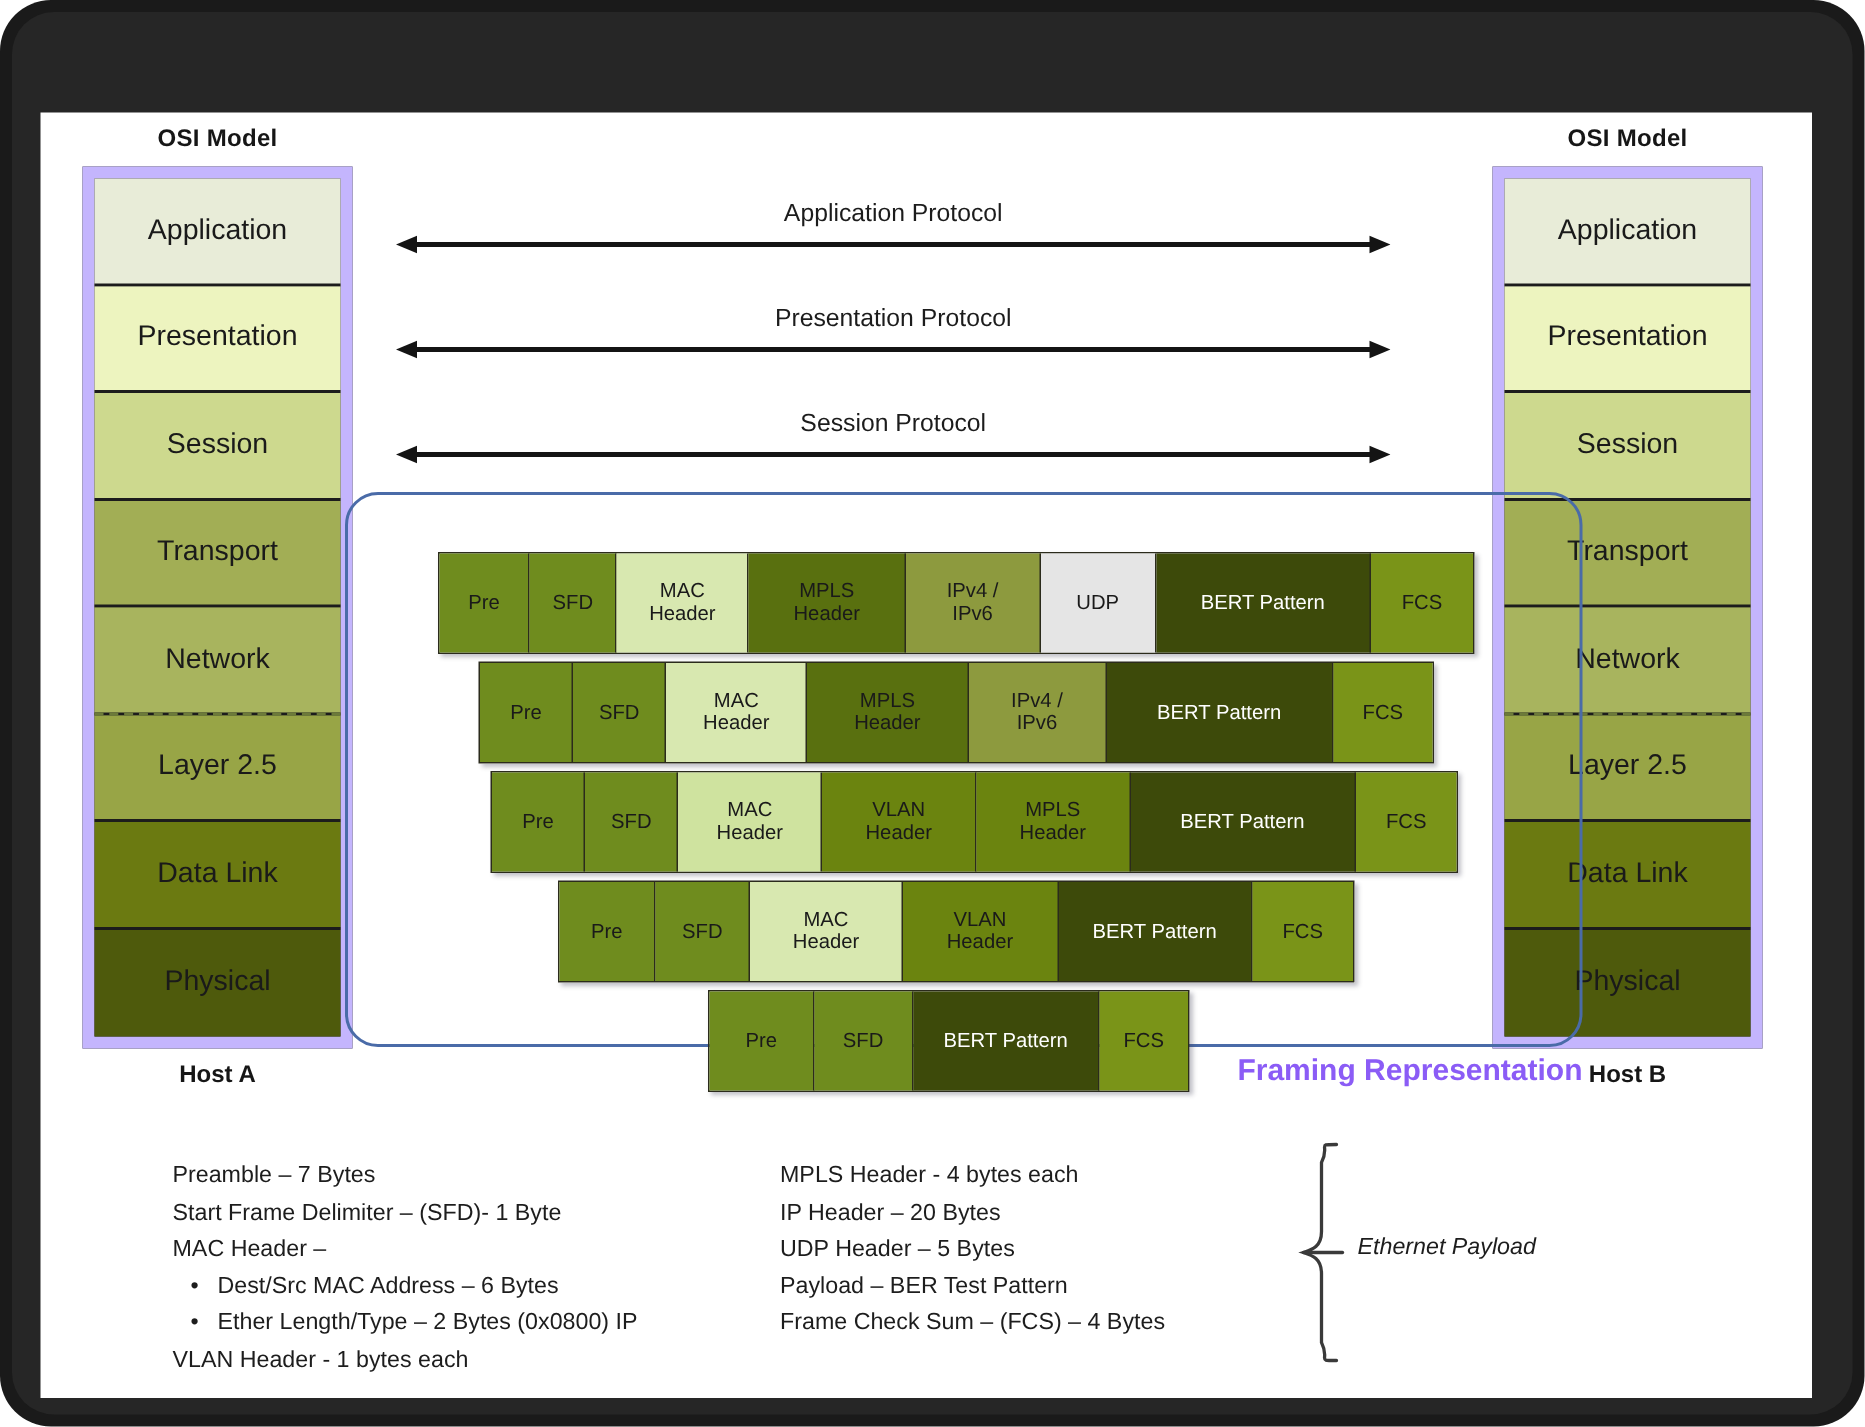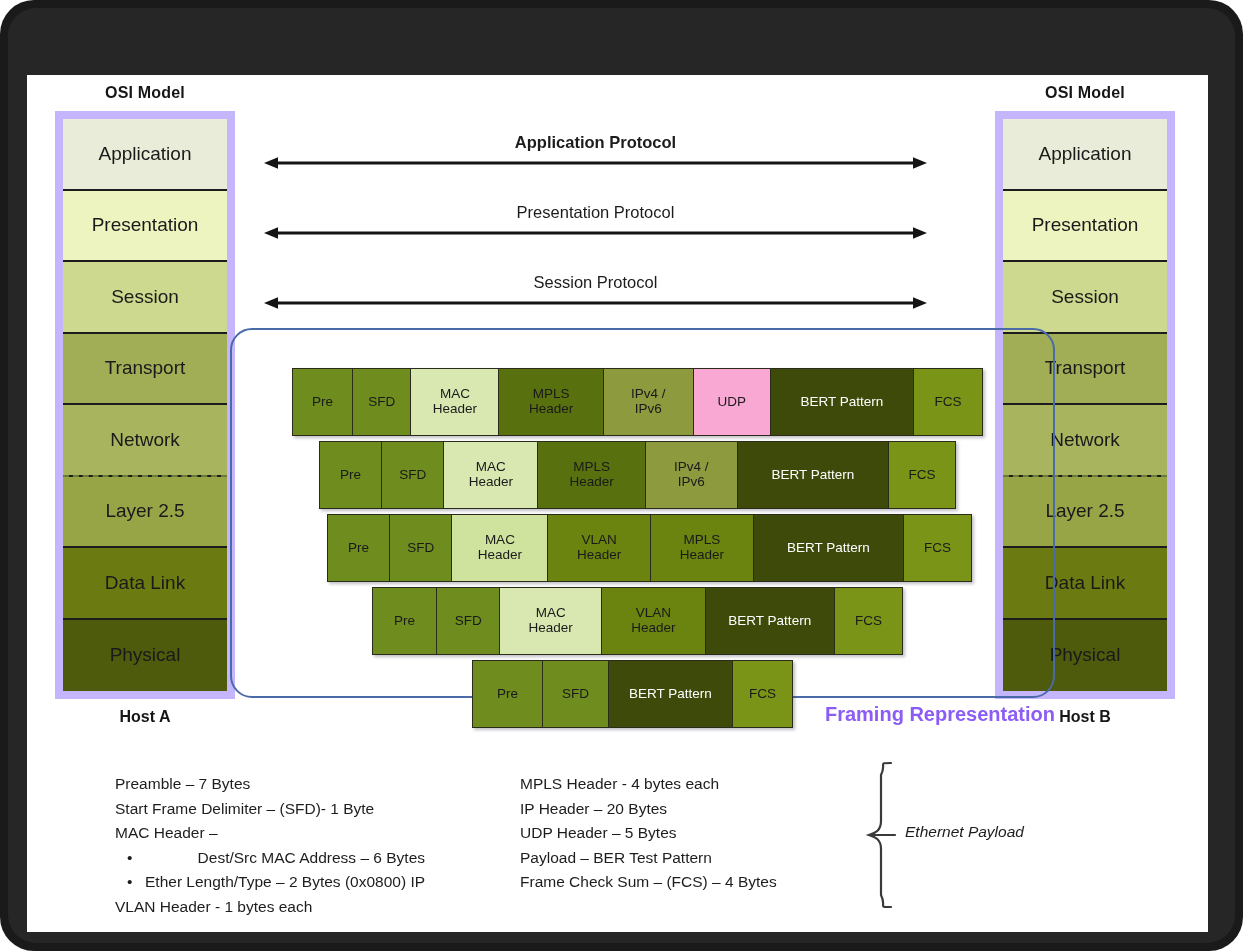--- a/index.html
+++ b/index.html
@@ -138,21 +138,20 @@
   #legend-left {
     position: absolute;
     left: 88px; top: 697px;
     font-size: 15.5px;
     color: #1d1d1d;
     line-height: 24.5px;
   }
   #legend-left .bullet {
     padding-left: 30px;
     position: relative;
-    text-align: right;
   }
   #legend-left .bullet::before {
     content: "\2022";
     position: absolute;
     left: 12px;
   }
   #legend-right {
     position: absolute;
     left: 493px; top: 697px;
     font-size: 15.5px;
@@ -237,21 +236,21 @@
             <span>Data Link</span>
           </div>
           <div class="layer" style="background: rgb(78, 90, 12);">
             <span>Physical</span>
           </div>
         </div>
       <div class="stack-foot">Host B</div>
     </div>
 
     <div id="protocol-arrows">
-        <div class="proto" style="left: 237px; top: 58px; width: 663px; font-weight: bold;">
+        <div class="proto" style="left: 237px; top: 58px; width: 663px;">
           <div class="proto-label">Application Protocol</div>
           <svg class="proto-arrow" viewBox="0 0 663 16" preserveAspectRatio="none">
             <line x1="9" y1="8" x2="654" y2="8" stroke="#141414" stroke-width="3.2"></line>
             <polygon points="0,8 14,2.2 14,13.8" fill="#141414"></polygon>
             <polygon points="663,8 649,2.2 649,13.8" fill="#141414"></polygon>
           </svg>
         </div>
         <div class="proto" style="left: 237px; top: 128px; width: 663px;">
           <div class="proto-label">Presentation Protocol</div>
           <svg class="proto-arrow" viewBox="0 0 663 16" preserveAspectRatio="none">
@@ -284,21 +283,21 @@
             <span class="l2">Header</span>
           </div>
           <div class="seg" style="flex: 0.151954 0 0px; background: rgb(89, 112, 15); color: rgb(26, 26, 26);">
             <span>MPLS</span>
             <span class="l2">Header</span>
           </div>
           <div class="seg" style="flex: 0.130246 0 0px; background: rgb(141, 154, 62); color: rgb(26, 26, 26);">
             <span>IPv4 /</span>
             <span class="l2">IPv6</span>
           </div>
-          <div class="seg" style="flex: 0.111433 0 0px; background: #f9a8d4; color: rgb(26, 26, 26);">
+          <div class="seg" style="flex: 0.111433 0 0px; background: #e5e5e5; color: rgb(26, 26, 26);">
             <span>UDP</span>
           </div>
           <div class="seg" style="flex: 0.208394 0 0px; background: rgb(61, 74, 10); color: rgb(255, 255, 255);">
             <span>BERT Pattern</span>
           </div>
           <div class="seg" style="flex: 0.0998553 0 0px; background: rgb(122, 148, 24); color: rgb(26, 26, 26);">
             <span>FCS</span>
           </div>
         </div>
         <div class="frame-row" style="left: 292px; top: 366px; width: 637px;">

